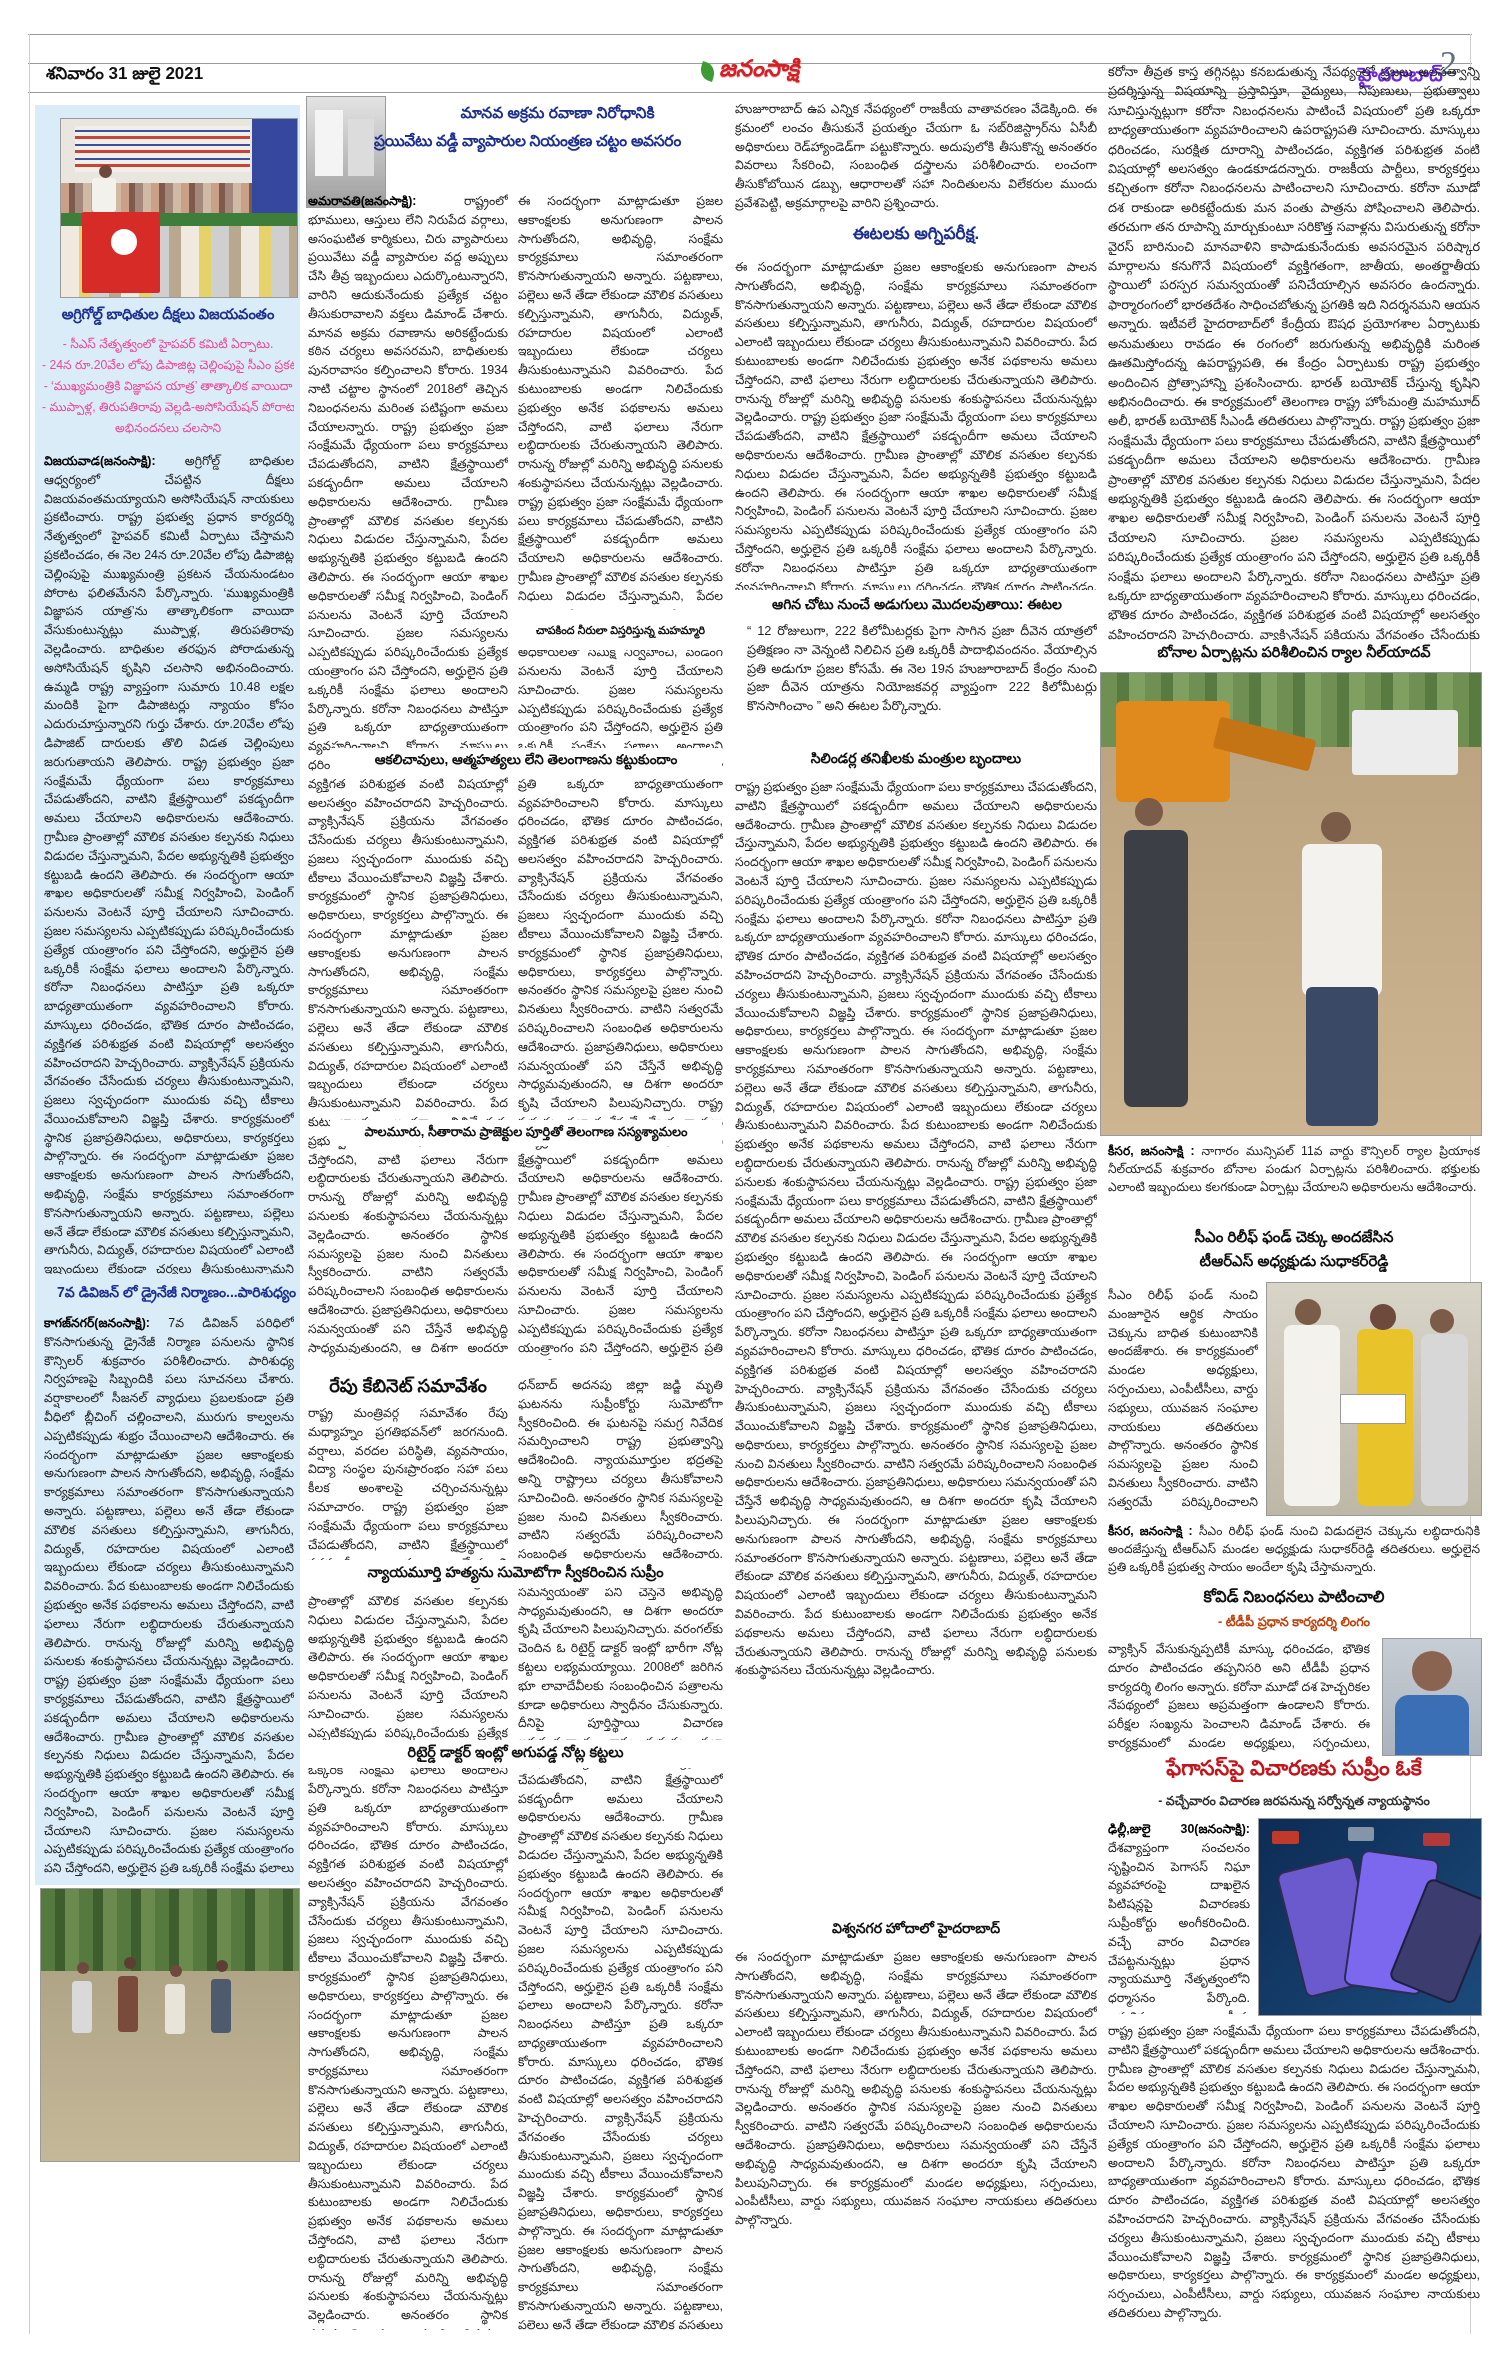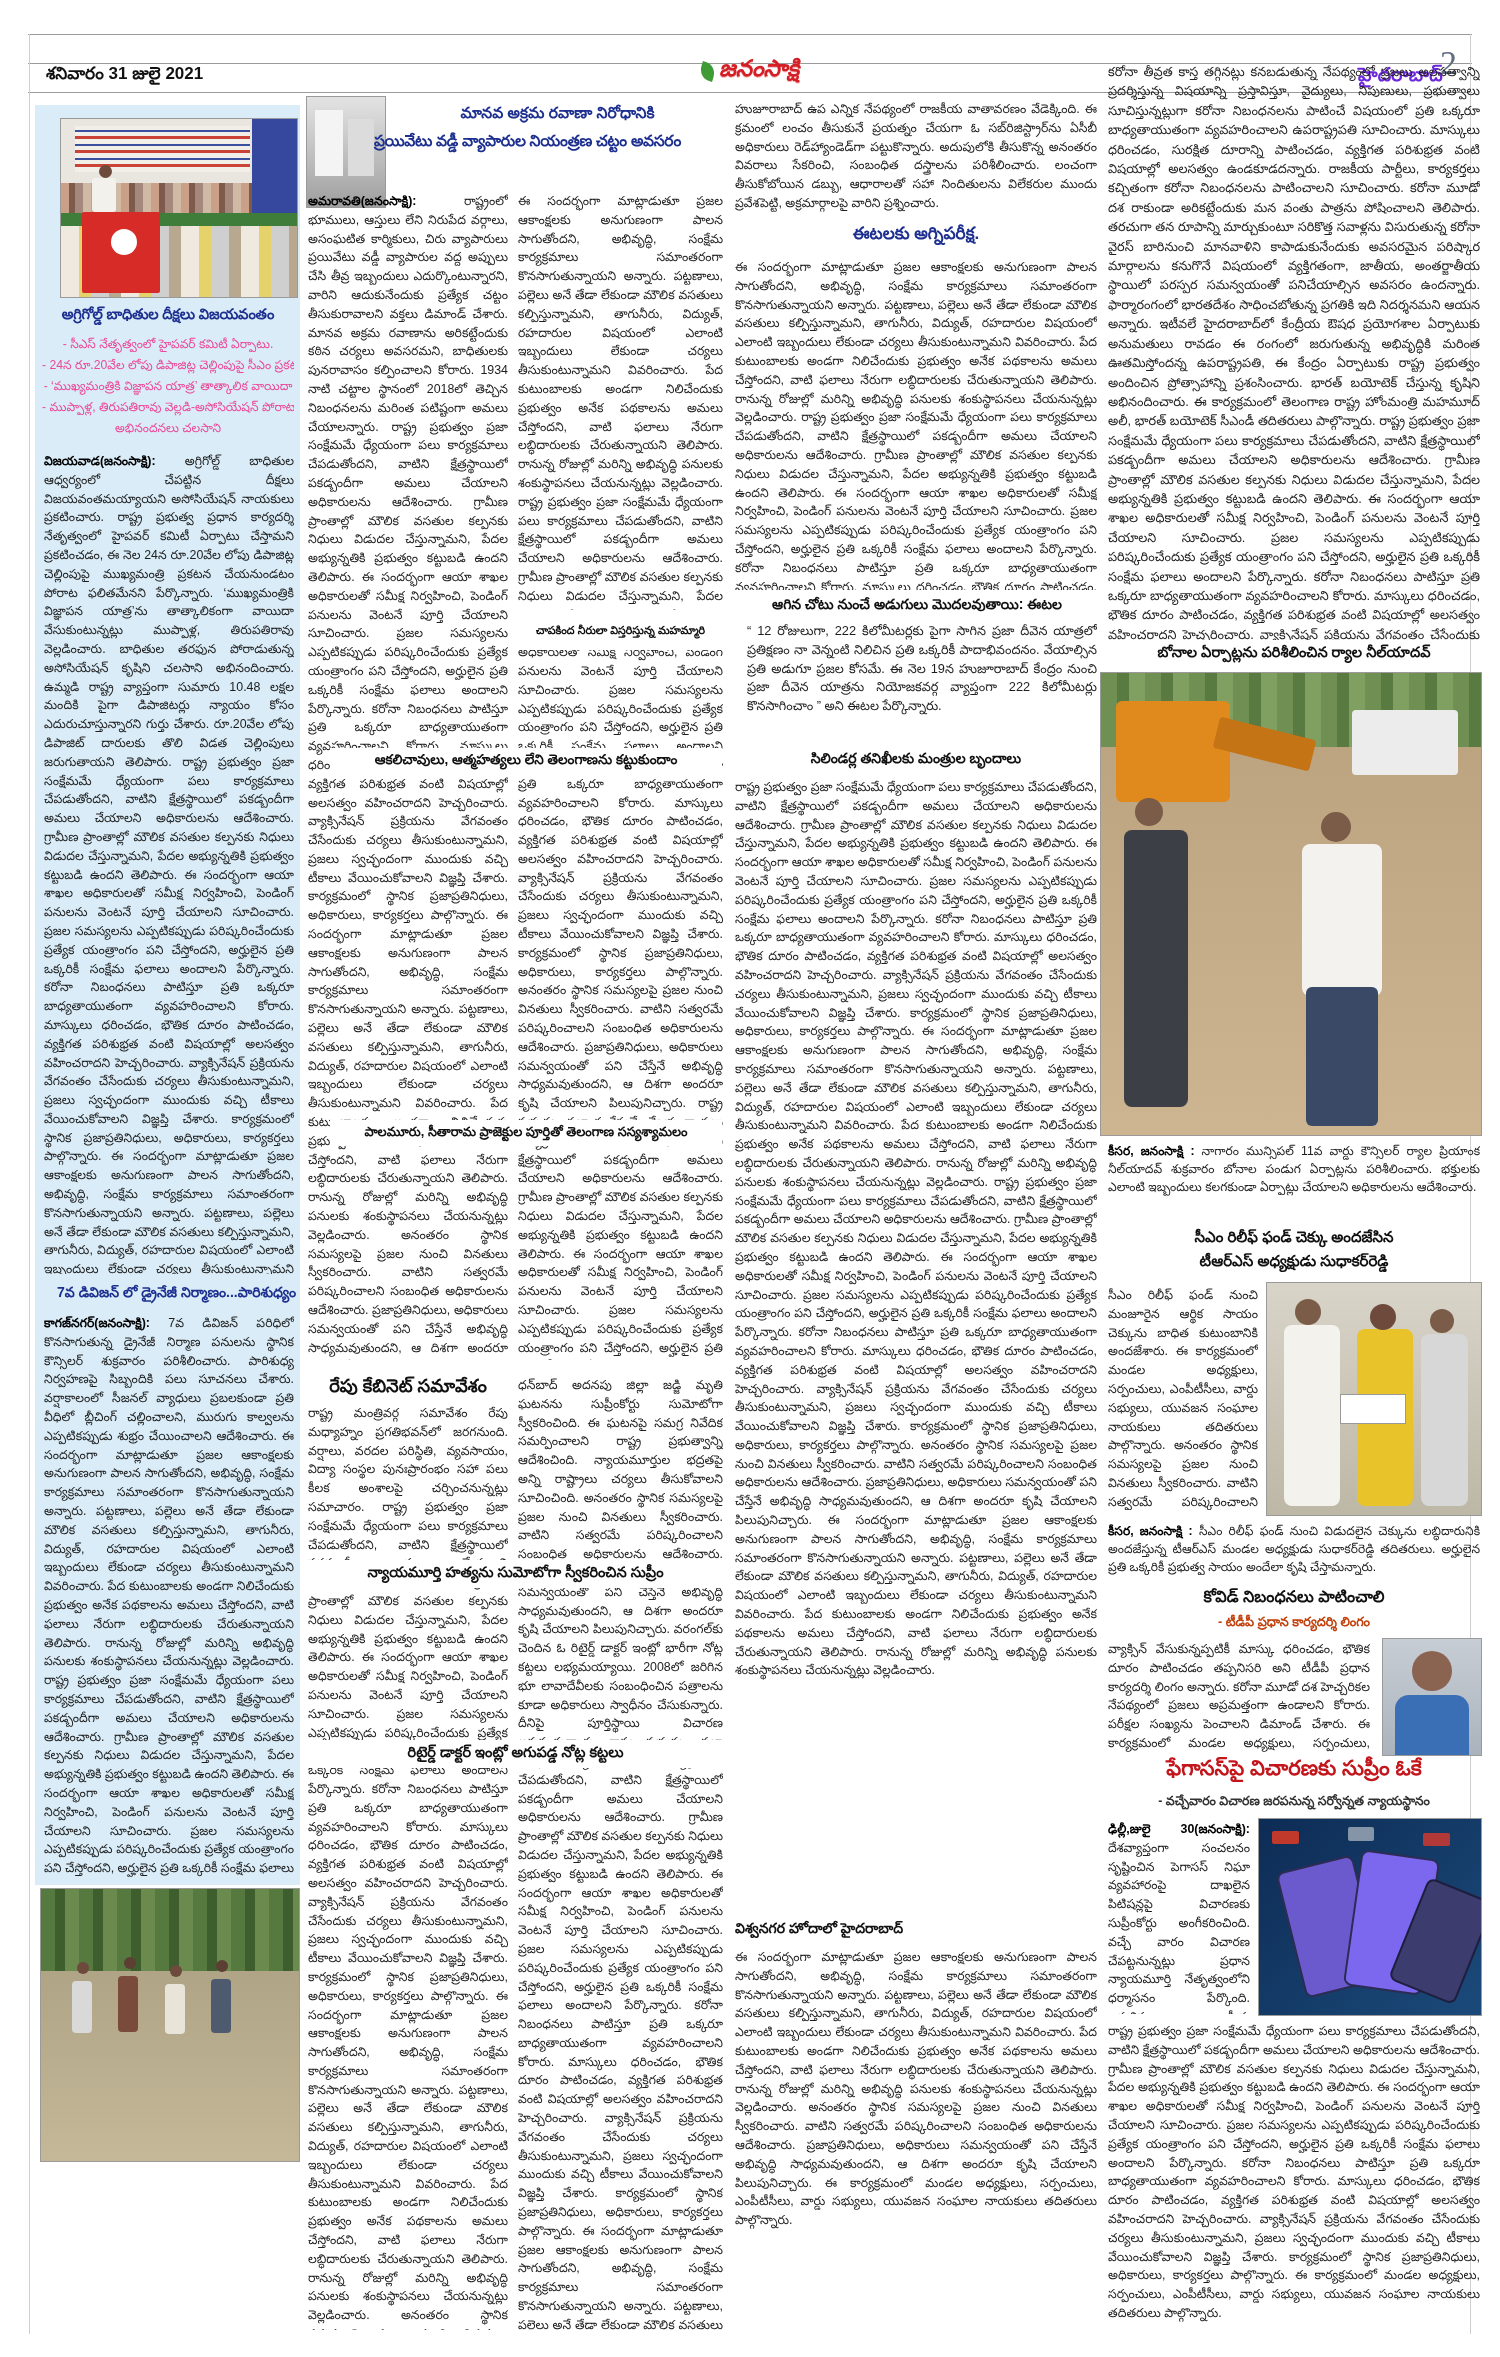--- a/index.html
+++ b/index.html
@@ -168,21 +168,21 @@
 <div class="hk" style="left:735px;top:750px;width:362px;font-size:14px;text-align:center">సిలిండర్ల తనిఖీలకు మంత్రుల బృందాలు </div>
 
 <div class="t" style="left:735px;top:778px;width:362px;height:1138px">
   <span>రాష్ట్ర ప్రభుత్వం ప్రజా సంక్షేమమే ధ్యేయంగా పలు కార్యక్రమాలు చేపడుతోందని, వాటిని క్షేత్రస్థాయిలో పకడ్బందీగా అమలు చేయాలని అధికారులను ఆదేశించారు. గ్రామీణ ప్రాంతాల్లో మౌలిక వసతుల కల్పనకు నిధులు విడుదల చేస్తున్నామని, పేదల అభ్యున్నతికి ప్రభుత్వం కట్టుబడి ఉందని తెలిపారు. ఈ సందర్భంగా ఆయా శాఖల అధికారులతో సమీక్ష నిర్వహించి, పెండింగ్ పనులను వెంటనే పూర్తి చేయాలని సూచించారు. ప్రజల సమస్యలను ఎప్పటికప్పుడు పరిష్కరించేందుకు ప్రత్యేక యంత్రాంగం పని చేస్తోందని, అర్హులైన ప్రతి ఒక్కరికీ సంక్షేమ ఫలాలు అందాలని పేర్కొన్నారు. కరోనా నిబంధనలు పాటిస్తూ ప్రతి ఒక్కరూ బాధ్యతాయుతంగా వ్యవహరించాలని కోరారు. మాస్కులు ధరించడం, భౌతిక దూరం పాటించడం, వ్యక్తిగత పరిశుభ్రత వంటి విషయాల్లో అలసత్వం వహించరాదని హెచ్చరించారు. వ్యాక్సినేషన్ ప్రక్రియను వేగవంతం చేసేందుకు చర్యలు తీసుకుంటున్నామని, ప్రజలు స్వచ్ఛందంగా ముందుకు వచ్చి టీకాలు వేయించుకోవాలని విజ్ఞప్తి చేశారు. కార్యక్రమంలో స్థానిక ప్రజాప్రతినిధులు, అధికారులు, కార్యకర్తలు పాల్గొన్నారు. </span>
   <span>ఈ సందర్భంగా మాట్లాడుతూ ప్రజల ఆకాంక్షలకు అనుగుణంగా పాలన సాగుతోందని, అభివృద్ధి, సంక్షేమ కార్యక్రమాలు సమాంతరంగా కొనసాగుతున్నాయని అన్నారు. పట్టణాలు, పల్లెలు అనే తేడా లేకుండా మౌలిక వసతులు కల్పిస్తున్నామని, తాగునీరు, విద్యుత్, రహదారుల విషయంలో ఎలాంటి ఇబ్బందులు లేకుండా చర్యలు తీసుకుంటున్నామని వివరించారు. పేద కుటుంబాలకు అండగా నిలిచేందుకు ప్రభుత్వం అనేక పథకాలను అమలు చేస్తోందని, వాటి ఫలాలు నేరుగా లబ్ధిదారులకు చేరుతున్నాయని తెలిపారు. రానున్న రోజుల్లో మరిన్ని అభివృద్ధి పనులకు శంకుస్థాపనలు చేయనున్నట్లు వెల్లడించారు. </span>
   <span>రాష్ట్ర ప్రభుత్వం ప్రజా సంక్షేమమే ధ్యేయంగా పలు కార్యక్రమాలు చేపడుతోందని, వాటిని క్షేత్రస్థాయిలో పకడ్బందీగా అమలు చేయాలని అధికారులను ఆదేశించారు. గ్రామీణ ప్రాంతాల్లో మౌలిక వసతుల కల్పనకు నిధులు విడుదల చేస్తున్నామని, పేదల అభ్యున్నతికి ప్రభుత్వం కట్టుబడి ఉందని తెలిపారు. ఈ సందర్భంగా ఆయా శాఖల అధికారులతో సమీక్ష నిర్వహించి, పెండింగ్ పనులను వెంటనే పూర్తి చేయాలని సూచించారు. ప్రజల సమస్యలను ఎప్పటికప్పుడు పరిష్కరించేందుకు ప్రత్యేక యంత్రాంగం పని చేస్తోందని, అర్హులైన ప్రతి ఒక్కరికీ సంక్షేమ ఫలాలు అందాలని పేర్కొన్నారు. కరోనా నిబంధనలు పాటిస్తూ ప్రతి ఒక్కరూ బాధ్యతాయుతంగా వ్యవహరించాలని కోరారు. మాస్కులు ధరించడం, భౌతిక దూరం పాటించడం, వ్యక్తిగత పరిశుభ్రత వంటి విషయాల్లో అలసత్వం వహించరాదని హెచ్చరించారు. వ్యాక్సినేషన్ ప్రక్రియను వేగవంతం చేసేందుకు చర్యలు తీసుకుంటున్నామని, ప్రజలు స్వచ్ఛందంగా ముందుకు వచ్చి టీకాలు వేయించుకోవాలని విజ్ఞప్తి చేశారు. కార్యక్రమంలో స్థానిక ప్రజాప్రతినిధులు, అధికారులు, కార్యకర్తలు పాల్గొన్నారు. </span>
   <span>అనంతరం స్థానిక సమస్యలపై ప్రజల నుంచి వినతులు స్వీకరించారు. వాటిని సత్వరమే పరిష్కరించాలని సంబంధిత అధికారులను ఆదేశించారు. ప్రజాప్రతినిధులు, అధికారులు సమన్వయంతో పని చేస్తేనే అభివృద్ధి సాధ్యమవుతుందని, ఆ దిశగా అందరూ కృషి చేయాలని పిలుపునిచ్చారు. </span>
   <span>ఈ సందర్భంగా మాట్లాడుతూ ప్రజల ఆకాంక్షలకు అనుగుణంగా పాలన సాగుతోందని, అభివృద్ధి, సంక్షేమ కార్యక్రమాలు సమాంతరంగా కొనసాగుతున్నాయని అన్నారు. పట్టణాలు, పల్లెలు అనే తేడా లేకుండా మౌలిక వసతులు కల్పిస్తున్నామని, తాగునీరు, విద్యుత్, రహదారుల విషయంలో ఎలాంటి ఇబ్బందులు లేకుండా చర్యలు తీసుకుంటున్నామని వివరించారు. పేద కుటుంబాలకు అండగా నిలిచేందుకు ప్రభుత్వం అనేక పథకాలను అమలు చేస్తోందని, వాటి ఫలాలు నేరుగా లబ్ధిదారులకు చేరుతున్నాయని తెలిపారు. రానున్న రోజుల్లో మరిన్ని అభివృద్ధి పనులకు శంకుస్థాపనలు చేయనున్నట్లు వెల్లడించారు. </span>
 </div>
 
-<div class="hk" style="left:735px;top:1920px;width:362px;font-size:14px;text-align:left">విశ్వనగర హోదాలో హైదరాబాద్ </div>
+<div class="hk" style="left:735px;top:1920px;width:362px;font-size:14px;text-align:center">విశ్వనగర హోదాలో హైదరాబాద్ </div>
 
 <div class="t" style="left:735px;top:1948px;width:362px;height:382px">
   <span>ఈ సందర్భంగా మాట్లాడుతూ ప్రజల ఆకాంక్షలకు అనుగుణంగా పాలన సాగుతోందని, అభివృద్ధి, సంక్షేమ కార్యక్రమాలు సమాంతరంగా కొనసాగుతున్నాయని అన్నారు. పట్టణాలు, పల్లెలు అనే తేడా లేకుండా మౌలిక వసతులు కల్పిస్తున్నామని, తాగునీరు, విద్యుత్, రహదారుల విషయంలో ఎలాంటి ఇబ్బందులు లేకుండా చర్యలు తీసుకుంటున్నామని వివరించారు. పేద కుటుంబాలకు అండగా నిలిచేందుకు ప్రభుత్వం అనేక పథకాలను అమలు చేస్తోందని, వాటి ఫలాలు నేరుగా లబ్ధిదారులకు చేరుతున్నాయని తెలిపారు. రానున్న రోజుల్లో మరిన్ని అభివృద్ధి పనులకు శంకుస్థాపనలు చేయనున్నట్లు వెల్లడించారు. </span>
   <span>అనంతరం స్థానిక సమస్యలపై ప్రజల నుంచి వినతులు స్వీకరించారు. వాటిని సత్వరమే పరిష్కరించాలని సంబంధిత అధికారులను ఆదేశించారు. ప్రజాప్రతినిధులు, అధికారులు సమన్వయంతో పని చేస్తేనే అభివృద్ధి సాధ్యమవుతుందని, ఆ దిశగా అందరూ కృషి చేయాలని పిలుపునిచ్చారు. </span>
   <span>ఈ కార్యక్రమంలో మండల అధ్యక్షులు, సర్పంచులు, ఎంపీటీసీలు, వార్డు సభ్యులు, యువజన సంఘాల నాయకులు తదితరులు పాల్గొన్నారు. </span>
 </div>
 
 <div class="t" style="left:1108px;top:62px;width:372px;height:578px;font-size:12.8px;line-height:19.4px">
   <span>కరోనా తీవ్రత కాస్త తగ్గినట్లు కనబడుతున్న నేపథ్యంలో ప్రజలు అలసత్వాన్ని ప్రదర్శిస్తున్న విషయాన్ని ప్రస్తావిస్తూ, వైద్యులు, నిపుణులు, ప్రభుత్వాలు సూచిస్తున్నట్లుగా కరోనా నిబంధనలను పాటించే విషయంలో ప్రతి ఒక్కరూ బాధ్యతాయుతంగా వ్యవహరించాలని ఉపరాష్ట్రపతి సూచించారు. మాస్కులు ధరించడం, సురక్షిత దూరాన్ని పాటించడం, వ్యక్తిగత పరిశుభ్రత వంటి విషయాల్లో అలసత్వం ఉండకూడదన్నారు. రాజకీయ పార్టీలు, కార్యకర్తలు కచ్చితంగా కరోనా నిబంధనలను పాటించాలని సూచించారు. కరోనా మూడో దశ రాకుండా అరికట్టేందుకు మన వంతు పాత్రను పోషించాలని తెలిపారు. తరచుగా తన రూపాన్ని మార్చుకుంటూ సరికొత్త సవాళ్లను విసురుతున్న కరోనా వైరస్ బారినుంచి మానవాళిని కాపాడుకునేందుకు అవసరమైన పరిష్కార మార్గాలను కనుగొనే విషయంలో వ్యక్తిగతంగా, జాతీయ, అంతర్జాతీయ స్థాయిలో పరస్పర సమన్వయంతో పనిచేయాల్సిన అవసరం ఉందన్నారు. ఫార్మారంగంలో భారతదేశం సాధించబోతున్న ప్రగతికి ఇది నిదర్శనమని ఆయన అన్నారు. ఇటీవలే హైదరాబాద్‌లో కేంద్రీయ ఔషధ ప్రయోగశాల ఏర్పాటుకు అనుమతులు రావడం ఈ రంగంలో జరుగుతున్న అభివృద్ధికి మరింత ఊతమిస్తోందన్న ఉపరాష్ట్రపతి, ఈ కేంద్రం ఏర్పాటుకు రాష్ట్ర ప్రభుత్వం అందించిన ప్రోత్సాహాన్ని ప్రశంసించారు. భారత్ బయోటెక్ చేస్తున్న కృషిని అభినందించారు. ఈ కార్యక్రమంలో తెలంగాణ రాష్ట్ర హోంమంత్రి మహమూద్ అలీ, భారత్ బయోటెక్ సీఎండీ తదితరులు పాల్గొన్నారు. </span>
   <span>రాష్ట్ర ప్రభుత్వం ప్రజా సంక్షేమమే ధ్యేయంగా పలు కార్యక్రమాలు చేపడుతోందని, వాటిని క్షేత్రస్థాయిలో పకడ్బందీగా అమలు చేయాలని అధికారులను ఆదేశించారు. గ్రామీణ ప్రాంతాల్లో మౌలిక వసతుల కల్పనకు నిధులు విడుదల చేస్తున్నామని, పేదల అభ్యున్నతికి ప్రభుత్వం కట్టుబడి ఉందని తెలిపారు. ఈ సందర్భంగా ఆయా శాఖల అధికారులతో సమీక్ష నిర్వహించి, పెండింగ్ పనులను వెంటనే పూర్తి చేయాలని సూచించారు. ప్రజల సమస్యలను ఎప్పటికప్పుడు పరిష్కరించేందుకు ప్రత్యేక యంత్రాంగం పని చేస్తోందని, అర్హులైన ప్రతి ఒక్కరికీ సంక్షేమ ఫలాలు అందాలని పేర్కొన్నారు. కరోనా నిబంధనలు పాటిస్తూ ప్రతి ఒక్కరూ బాధ్యతాయుతంగా వ్యవహరించాలని కోరారు. మాస్కులు ధరించడం, భౌతిక దూరం పాటించడం, వ్యక్తిగత పరిశుభ్రత వంటి విషయాల్లో అలసత్వం వహించరాదని హెచ్చరించారు. వ్యాక్సినేషన్ ప్రక్రియను వేగవంతం చేసేందుకు చర్యలు తీసుకుంటున్నామని, ప్రజలు స్వచ్ఛందంగా ముందుకు వచ్చి టీకాలు వేయించుకోవాలని విజ్ఞప్తి చేశారు. కార్యక్రమంలో స్థానిక ప్రజాప్రతినిధులు, అధికారులు, కార్యకర్తలు పాల్గొన్నారు. </span>

